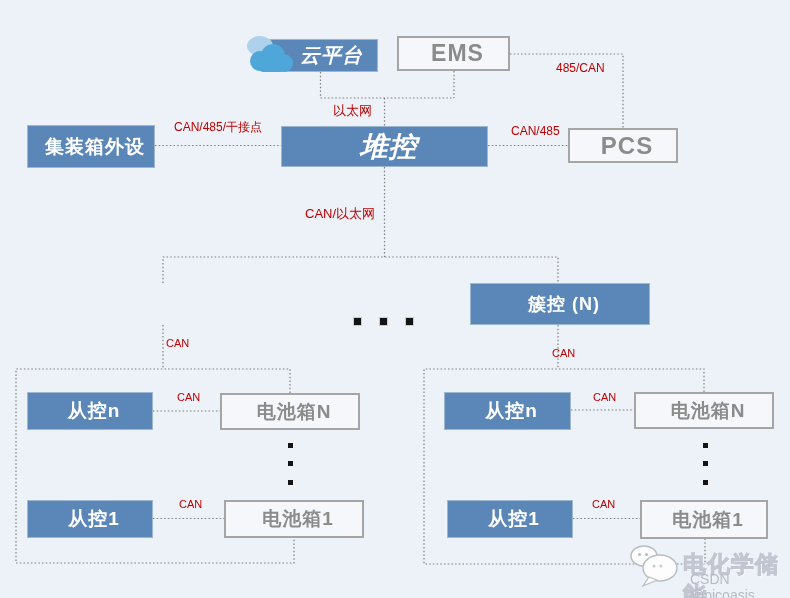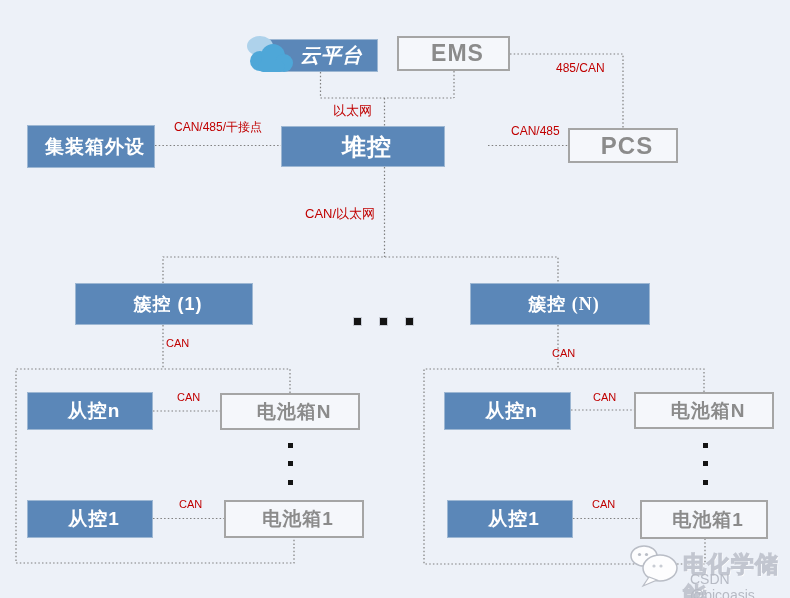--- a/index.html
+++ b/index.html
@@ -77,33 +77,30 @@
   </div>
 
   <div class="node outline" style="left:397px;top:36px;width:113px;height:35px;font-size:23px;">
     <span>EMS</span>
   </div>
 
   <div class="node blue" style="left:27px;top:125px;width:128px;height:43px;">
     <span>集装箱外设</span>
   </div>
 
-  <div class="node blue" style="left:281px;top:126px;width:164px;height:41px;font-size:24px;">
+  <div class="node blue" style="left:281px;top:126px;width:207px;height:41px;font-size:28px;font-style:italic;">
     <span>堆控</span>
   </div>
 
   <div class="node outline" style="left:568px;top:128px;width:110px;height:35px;font-size:24px;text-align:right;">
     <span>PCS</span>
   </div>
 
-  <div class="node blue" style="left:75px;top:283px;width:178px;height:42px;font-size:18px;">
-    <span>簇控 (1)</span>
-  </div>
 
-  <div class="node blue" style="left:470px;top:283px;width:180px;height:42px;font-size:18px;font-family:Liberation Serif, serif;">
+  <div class="node blue" style="left:470px;top:283px;width:180px;height:42px;font-size:18px;">
     <span>簇控 (N)</span>
   </div>
 
   <div>
     <div class="hdot" style="left:354px;top:318px;"></div>
     <div class="hdot" style="left:380px;top:318px;"></div>
     <div class="hdot" style="left:406px;top:318px;"></div>
   </div>
 
   <div class="node blue" style="left:27px;top:392px;width:126px;height:38px;">

